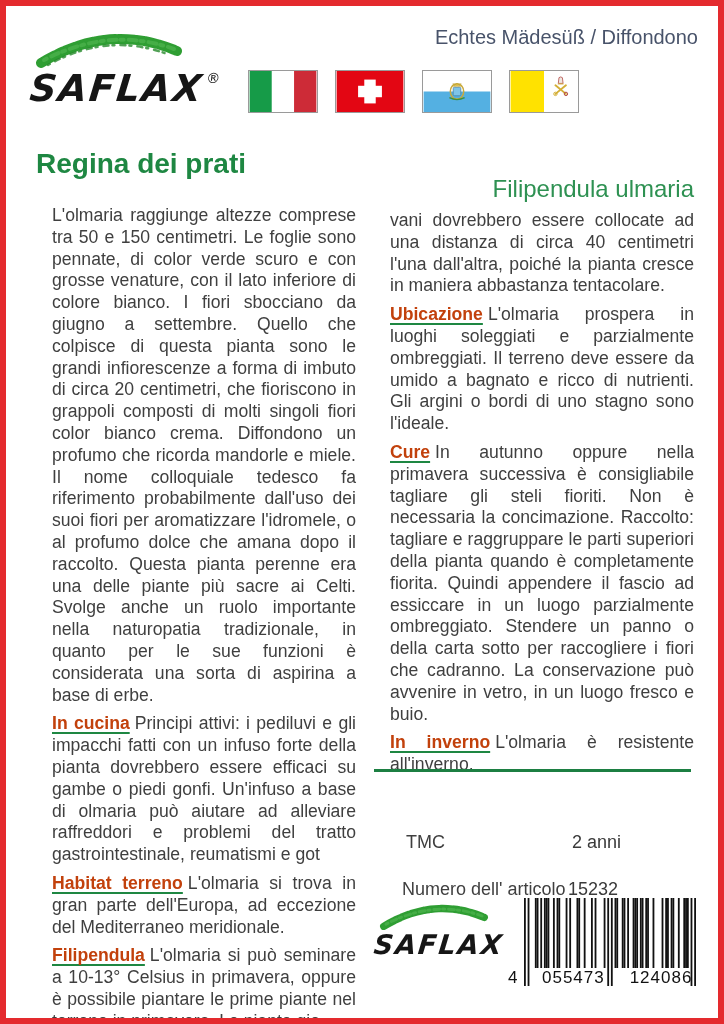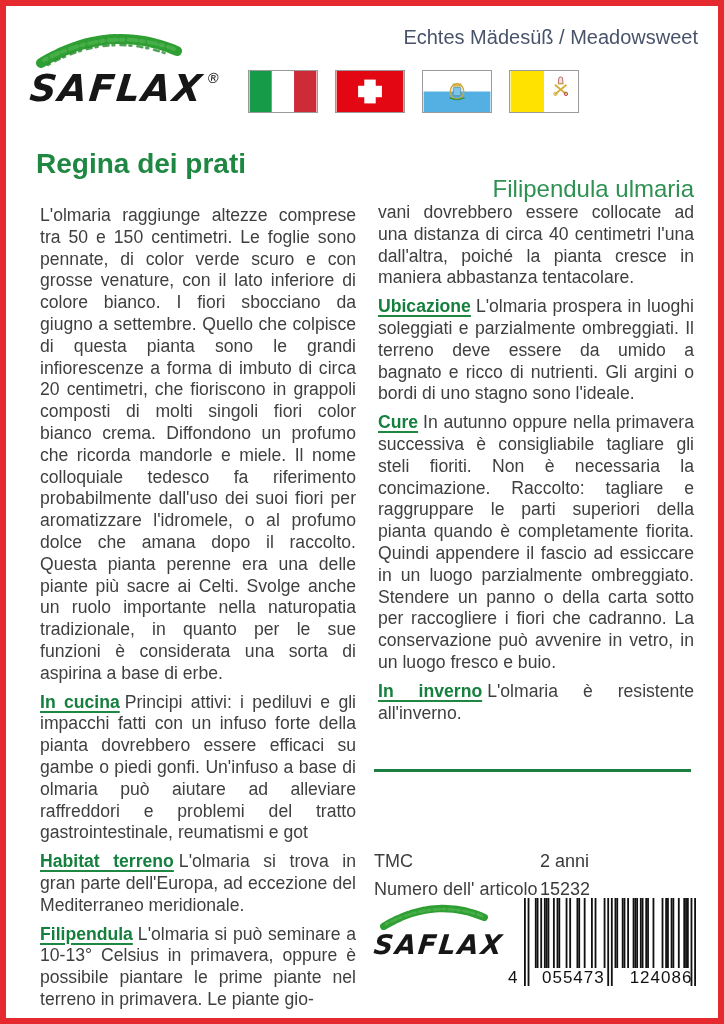--- a/index.html
+++ b/index.html
@@ -50,51 +50,51 @@
   }
 
   
   .col{
     position:absolute;top:150px;
     font-size:17.6px;line-height:21.8px;
     text-align:justify;
   }
   .col-left{left:36px;width:320px;}
   .col-right{left:374px;width:320px;}
-  .col p{margin:0 0 0 4px;padding:0;}
+  .col p{margin:0 0 0 16px;padding:0;}
   .col p + p{margin-top:7px;}
   h1.page-title{
     margin:0 0 27px 0;
     font-size:28px;line-height:28px;
     color:#1e8742;font-weight:bold;
   }
   h2.latin-title{
-    margin:26px 0 0 0;
+    margin:26px 0 8px 0;
     font-size:24px;line-height:26px;
     color:#2e9152;font-weight:normal;
     text-align:right;
   }
   .sec-head{
-    color:#15803d;font-weight:bold;
+    color:#c2410c;font-weight:bold;
     text-decoration:underline;
     text-decoration-color:#1e8742;
     text-decoration-thickness:2px;
     text-underline-offset:3px;
     margin-right:5px;
   }
 
   
   .divider{
     position:absolute;left:374px;top:769px;
     width:317px;height:3px;background:#1c7f42;
   }
   .info-label{position:absolute;left:374px;font-size:18px;color:#3f3f3f;}
   .info-value{position:absolute;left:540px;font-size:18px;color:#3a3a3a;}
-  .row-tmc{top:851px;}
-  .row-art{top:879px;}
+  .row-tmc{top:832px;margin-left:32px;}
+  .row-art{top:879px;margin-left:28px;}
 
   .logo-small{left:374px;top:896px;width:120px;}
   .logo-small .arc{width:112px;height:34px;margin-left:4px;}
   .logo-small .logo-text{font-size:27px;margin-top:1px;}
 
   .barcode{position:absolute;left:508px;top:898px;width:190px;height:98px;}
   .barcode .bars{position:absolute;left:16px;top:0;width:172px;height:92px;}
   .bc-digit{
     position:absolute;font-size:17px;color:#111;
     font-family:"Liberation Sans", sans-serif;
@@ -111,21 +111,21 @@
 
   <div class="logo logo-big">
     <svg class="arc" viewBox="0 0 150 46">
       <path d="M7,41 Q75,0 143,29" fill="none" stroke="#2f9e33" stroke-width="10" stroke-linecap="round" stroke-dasharray="16 2 7 2 11 3"></path>
       <path d="M10,38 Q76,4 140,27" fill="none" stroke="#49b04a" stroke-width="4" stroke-linecap="round" stroke-dasharray="3 5 8 4" opacity="0.85"></path>
       <path d="M14,43 Q74,9 136,33" fill="none" stroke="#27892c" stroke-width="2.5" stroke-linecap="round" stroke-dasharray="2 6 5 4" opacity="0.8"></path>
     </svg>
     <div class="logo-text"><span>SAFLAX</span><span class="reg">®</span></div>
   </div>
 
-  <div class="variety-title">Echtes Mädesüß / Meadowsweet</div>
+  <div class="variety-title">Echtes Mädesüß / Diffondono</div>
 
   <div class="flags">
     <svg class="flag" viewBox="0 0 70 43">
       <rect x="0" y="0" width="23.3" height="43" fill="#169b48"></rect>
       <rect x="23.3" y="0" width="23.3" height="43" fill="#ffffff"></rect>
       <rect x="46.6" y="0" width="23.4" height="43" fill="#cd2b37"></rect>
     </svg>
     <svg class="flag" viewBox="0 0 70 43">
       <rect width="70" height="43" fill="#e30613"></rect>
       <rect x="29" y="9" width="12" height="25" fill="#ffffff"></rect>

